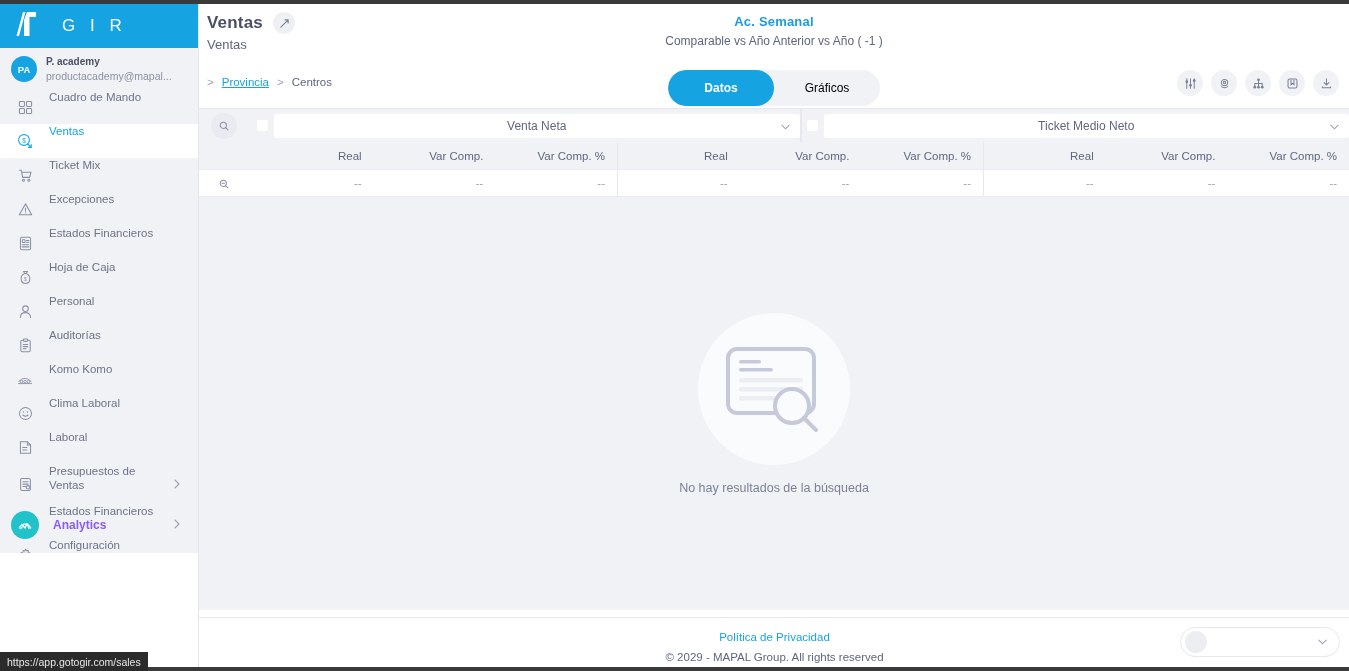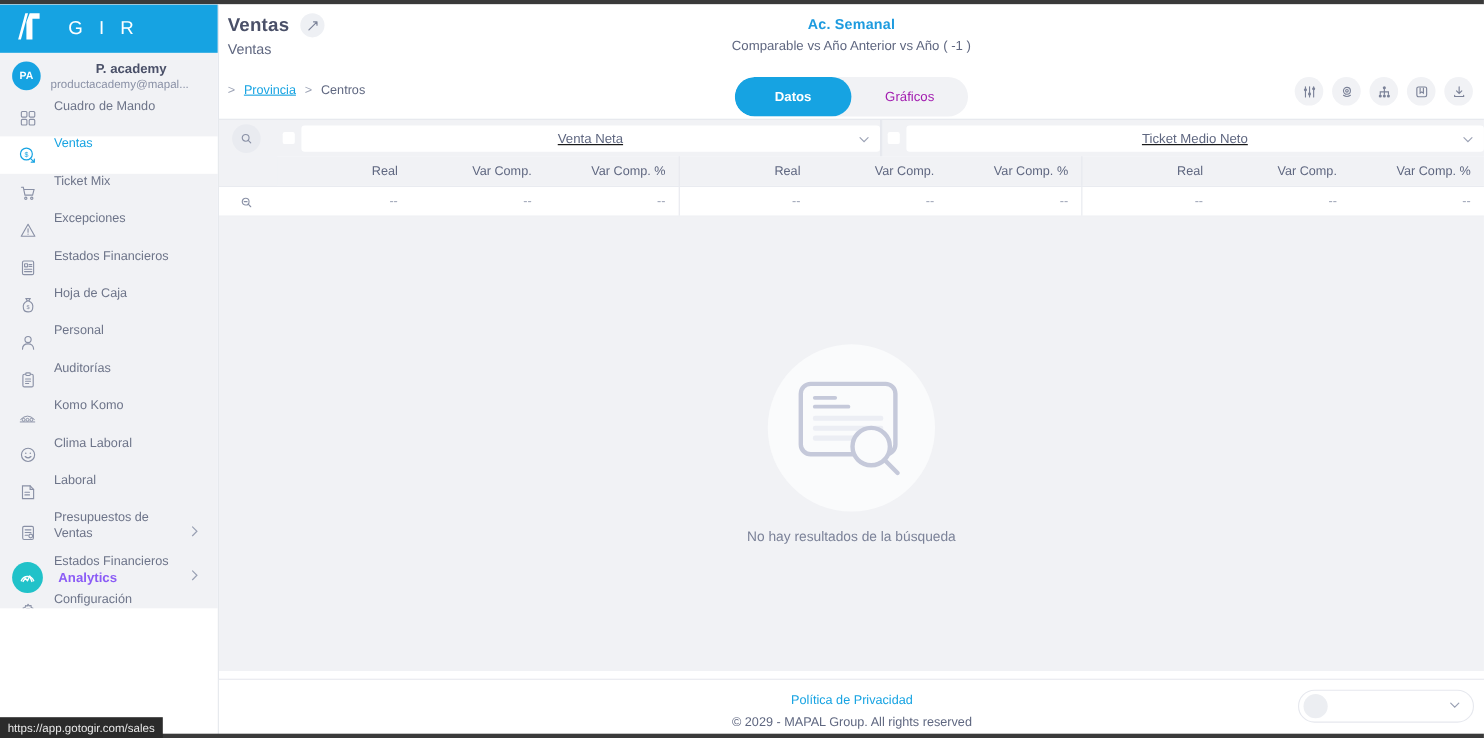--- a/index.html
+++ b/index.html
@@ -62,38 +62,37 @@
   .tools-row {
     position: relative; height: 44px;
   }
   .segmented {
     position: absolute; left: 50%; transform: translateX(-50%); top: 6px;
     display: flex; background: #f1f2f5; border-radius: 18px; padding: 0;
     width: 212px; height: 36px; overflow: hidden;
   }
   .seg {
     flex: 1; display: flex; align-items: center; justify-content: center;
-    font-size: 12px; color: #a21caf; cursor: pointer; border-radius: 18px;
+    font-size: 12px; color: #000000; cursor: pointer; border-radius: 18px;
   }
   .seg.active { background: #16a3e2; color: #fff; font-weight: bold; }
 
   .icon-group {
     position: absolute; right: 10px; top: 6px; display: flex; gap: 8px;
   }
   .round-icon {
     width: 26px; height: 26px; border-radius: 50%; background: #f1f2f5;
     display: flex; align-items: center; justify-content: center; cursor: pointer;
   }
 
   
   .table-zone { position: relative; }
   .grp-row {
     display: flex; height: 34px; background: #f1f2f5; align-items: center;
     border-top: 1px solid #e6e8ee;
-    text-decoration: underline;
   }
   .lead-cell { width: 53px; flex: 0 0 53px; height: 100%; }
   .grp-block {
     display: flex; align-items: center; height: 100%;
   }
   .grp-check {
     width: 11px; height: 11px; background: #ffffff; border-radius: 2px;
     margin: 0 6px 0 5px; flex: 0 0 11px; cursor: pointer;
   }
   .grp-select {
@@ -178,21 +177,21 @@
   }
   .sb-user {
     height: 42px; display: flex; align-items: center; gap: 9px;
     padding-left: 11px; cursor: pointer;
   }
   .sb-avatar {
     width: 26px; height: 26px; border-radius: 50%; background: #16a3e2;
     color: #fff; font-size: 9.5px; font-weight: bold;
     display: flex; align-items: center; justify-content: center; flex: 0 0 26px;
   }
-  .sb-uname { font-size: 12px; font-weight: bold; color: #4a5068; line-height: 1.35; margin-left: 41px; }
+  .sb-uname { font-size: 10px; font-weight: bold; color: #4a5068; line-height: 1.35; }
   .sb-umail { font-size: 10.5px; color: #8a91a6; line-height: 1.35;
               max-width: 128px; overflow: hidden; white-space: nowrap; }
   .sb-item {
     height: 34px; display: flex; gap: 14px;
     padding-left: 15px; cursor: pointer; position: relative;
   }
   .sb-item .sb-ico { width: 20px; flex: 0 0 20px; display: flex;
                      align-items: center; justify-content: center; }
   .sb-label { font-size: 11.5px; color: #6d7489; line-height: 1.25; }
   .sb-item.active { background: #ffffff; }

